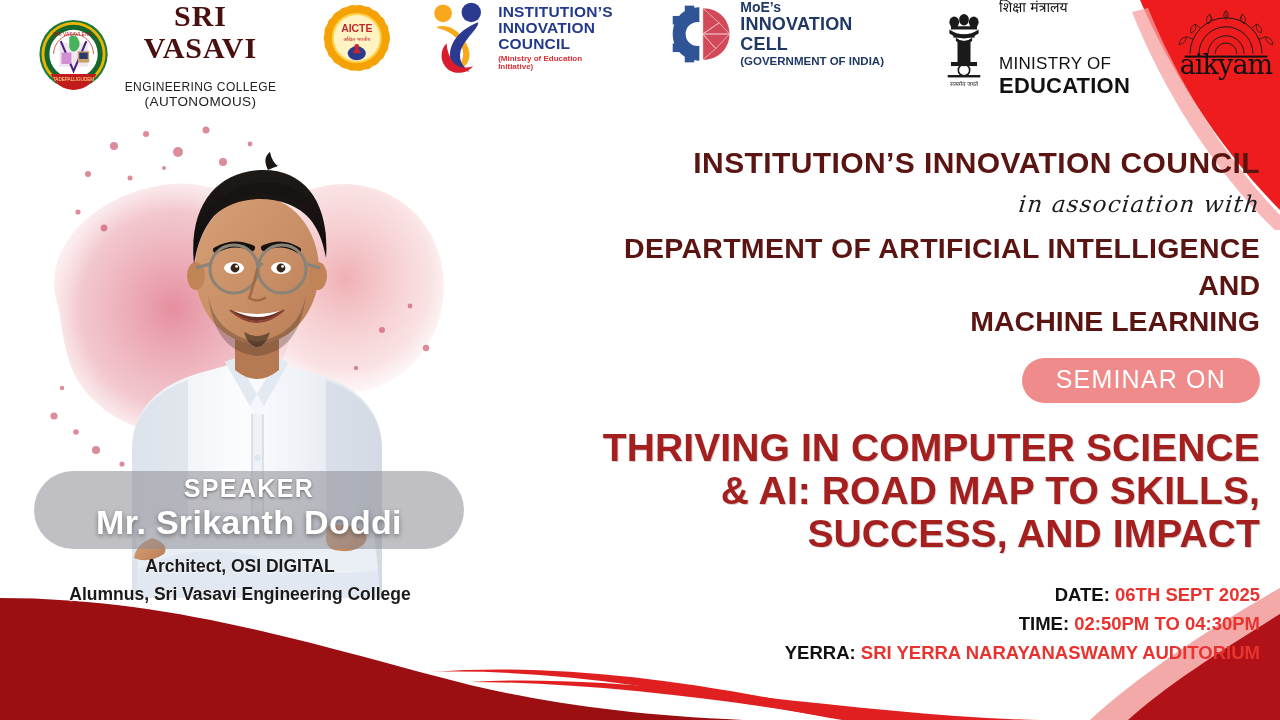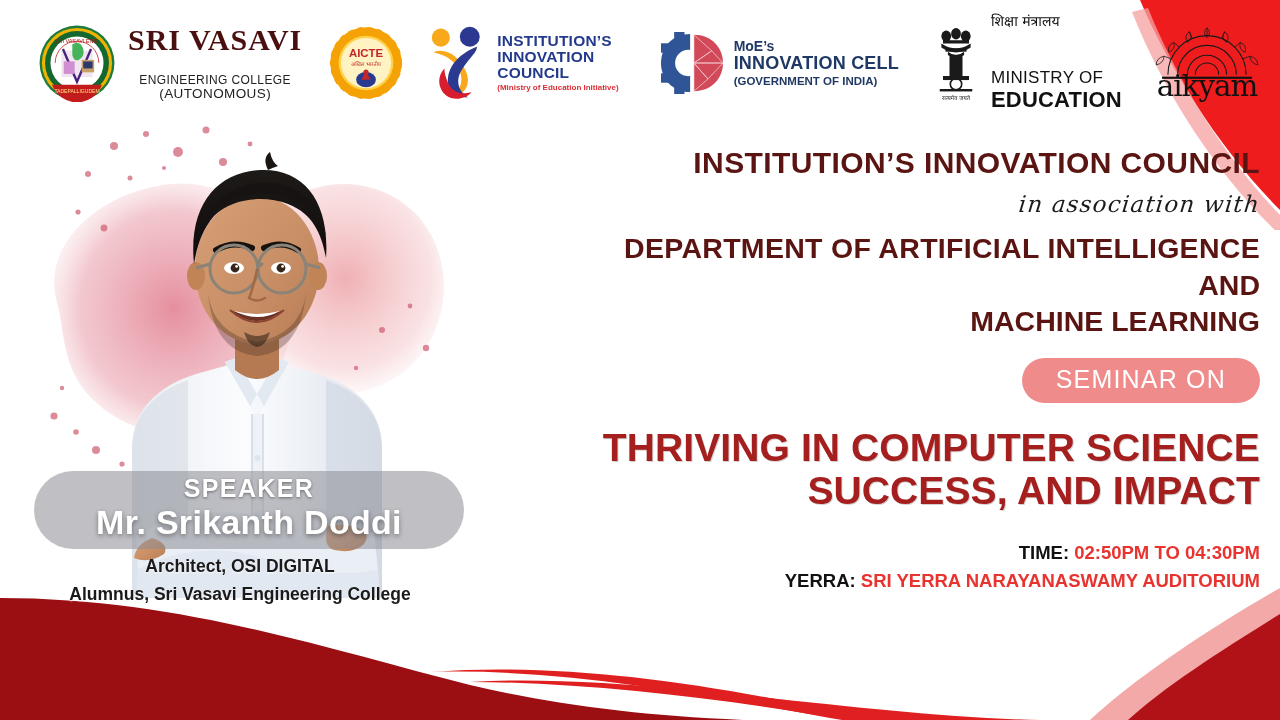--- a/index.html
+++ b/index.html
@@ -13,21 +13,21 @@
 
   
   .deco { position:absolute; pointer-events:none; }
   #deco-tr { top:0; right:0; width:260px; height:230px; }
   #deco-bl { bottom:0; left:0; width:1040px; height:130px; }
   #deco-br { bottom:0; right:0; width:330px; height:150px; }
 
   
   #logo-strip {
     position:absolute; top:0; left:0; width:1280px; height:126px;
-    display:flex; align-items:center; gap:0px; padding-left:38px;
+    display:flex; align-items:flex-start; gap:16px; padding-left:38px;
     z-index:6;
   }
   .logo-block { display:flex; align-items:center; }
 
   
   .svec-emblem { width:78px; height:78px; position:relative; }
   .svec-text { margin-left:12px; text-align:center; line-height:1.05; }
   .svec-name {
     font-family:"Liberation Serif", serif; font-weight:bold;
     font-size:30px; letter-spacing:1px; color:#4a1010;
@@ -425,24 +425,29 @@
     <div class="hdr-main">INSTITUTION’S INNOVATION COUNCIL</div>
     <div class="assoc">in association with</div>
     <div class="dept">DEPARTMENT OF ARTIFICIAL INTELLIGENCE</div>
     <div class="dept-and">AND</div>
     <div class="dept-ml">MACHINE LEARNING</div>
 
     <div><span id="seminar-badge">SEMINAR ON</span></div>
 
     <div id="seminar-title">
       <div>THRIVING IN COMPUTER SCIENCE</div>
+      <div>&amp; AI: ROAD MAP TO SKILLS,</div>
       <div>SUCCESS, AND IMPACT</div>
     </div>
 
     <div id="details">
+      <div class="detail-row">
+        <span class="detail-label">DATE:</span>
+        <span class="detail-value">06TH SEPT 2025</span>
+      </div>
       <div class="detail-row">
         <span class="detail-label">TIME:</span>
         <span class="detail-value">02:50PM TO 04:30PM</span>
       </div>
       <div class="detail-row">
         <span class="detail-label">YERRA:</span>
         <span class="detail-value">SRI YERRA NARAYANASWAMY AUDITORIUM</span>
       </div>
     </div>
   </div>

